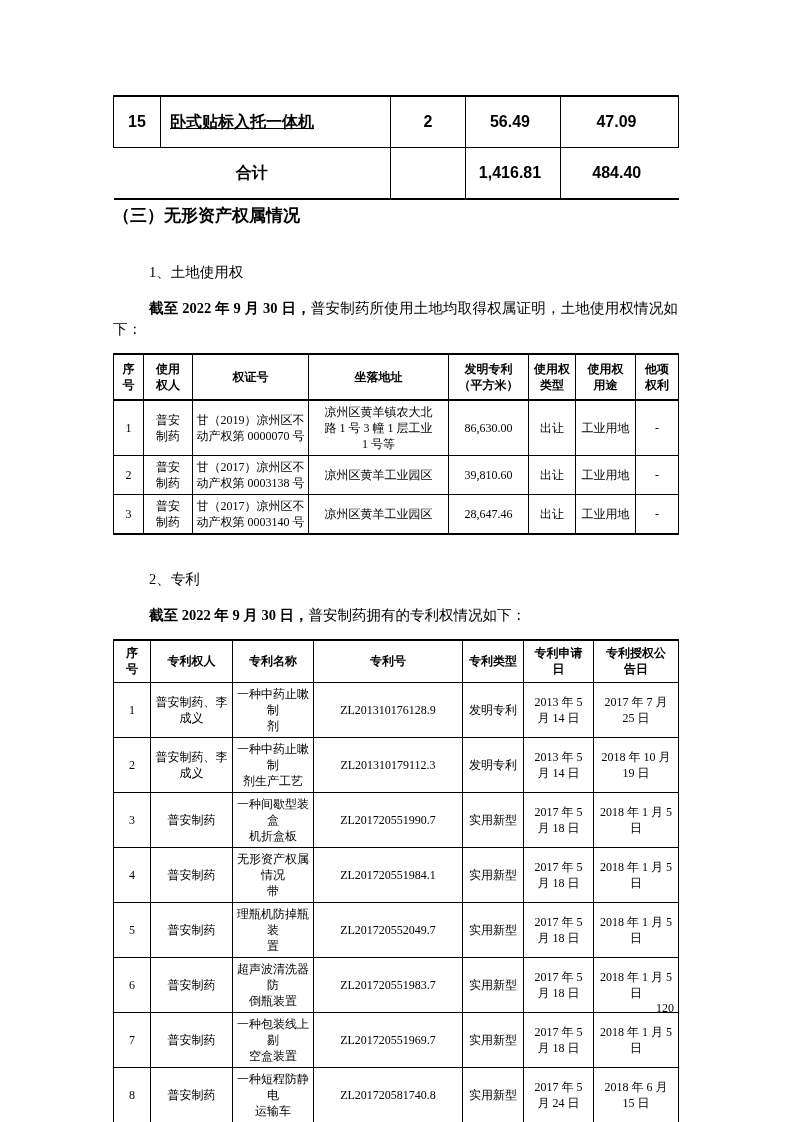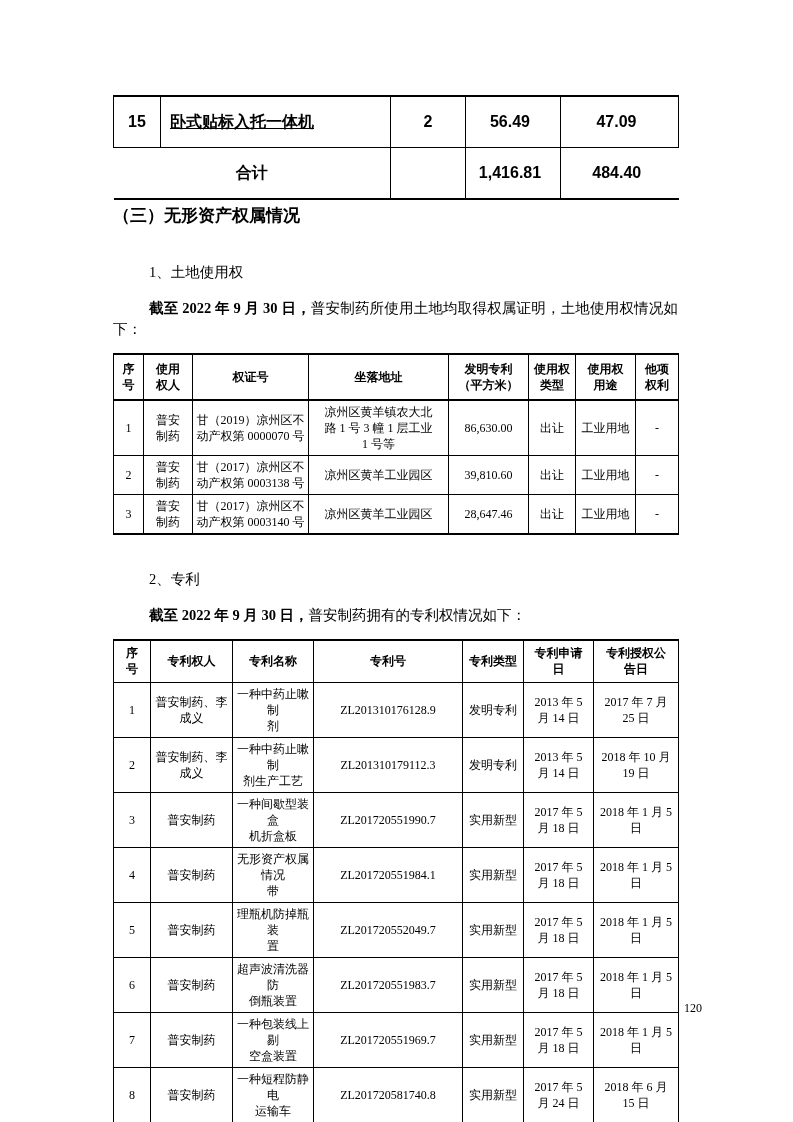--- a/index.html
+++ b/index.html
@@ -81,21 +81,21 @@
   
   .patent-table {
     margin-top: 13px;
     border-top: 2.2px solid #000;
     border-bottom: 2.6px solid #000;
   }
   .patent-table thead th { border-bottom: 1.4px solid #000; height: 42px; }
 
   .page-number {
     position: absolute;
-    left: 684px;
+    left: 656px;
     top: 1001px;
     font-size: 12px;
   }
 </style>
 </head>
 <body>
 
 <div class="page">
   <div class="content">
 

